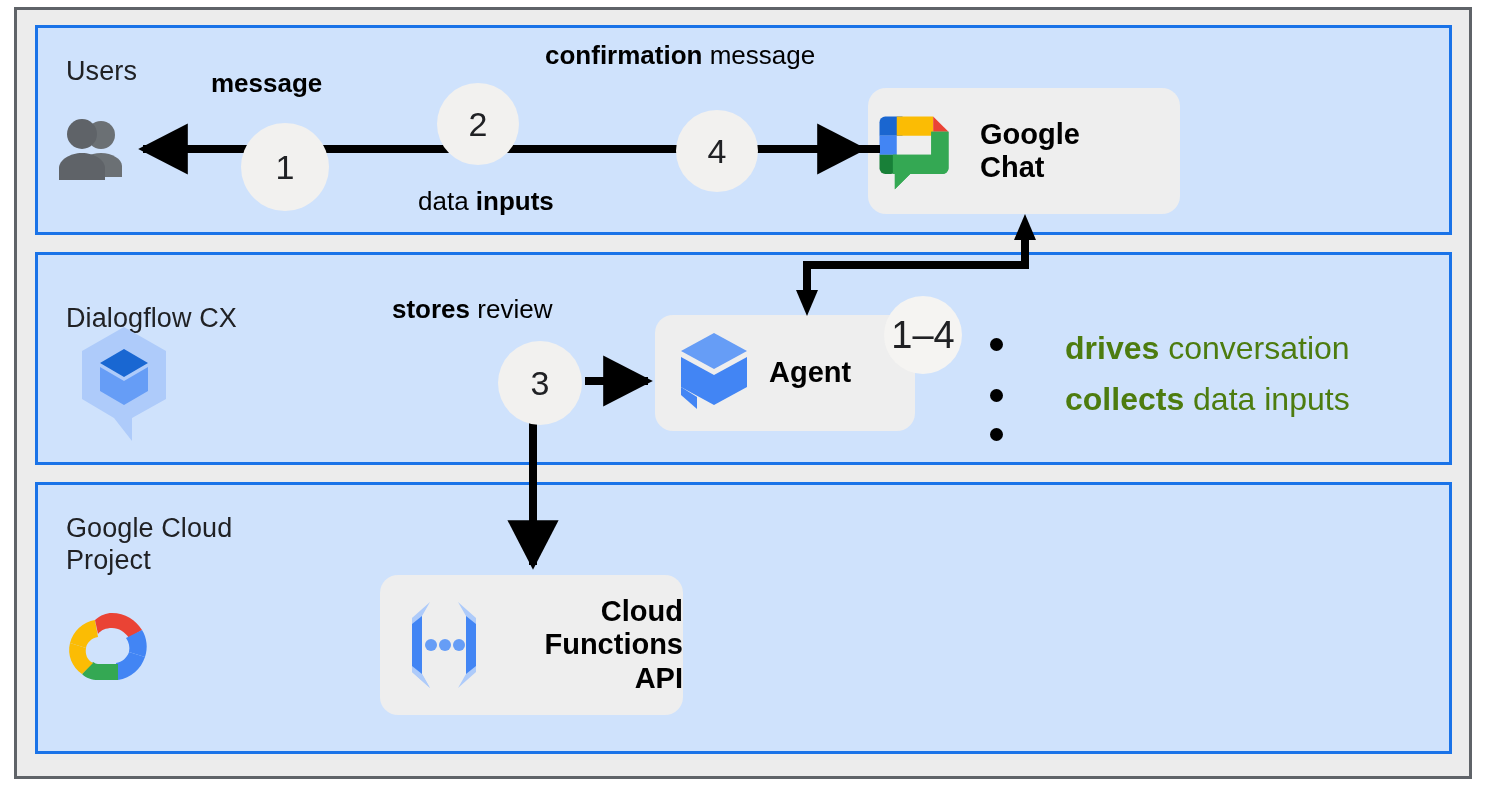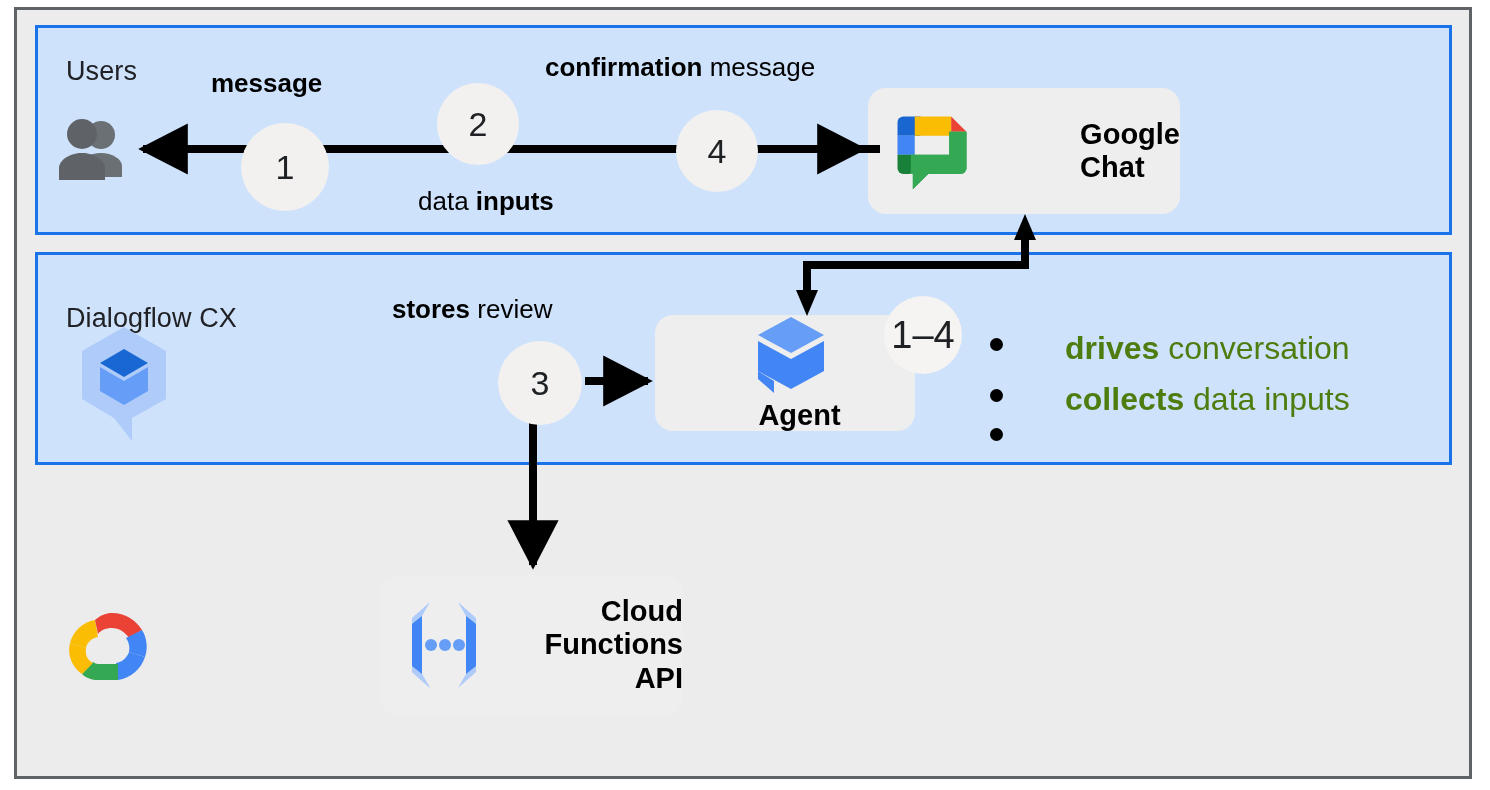--- a/index.html
+++ b/index.html
@@ -139,62 +139,62 @@
 
   <div style="position:absolute;left:58px;top:118px;z-index:5;">
     <svg class="icon" width="74" height="62" viewBox="0 0 74 62">
       <circle cx="43" cy="17" r="14" fill="#6b7074"></circle>
       <path d="M43 35c-11 0-21 6-21 13v11h42V48c0-7-10-13-21-13z" fill="#6b7074"></path>
       <circle cx="24" cy="16" r="15" fill="#5f6368"></circle>
       <path d="M24 35c-12 0-23 7-23 15v12h46V50c0-8-11-15-23-15z" fill="#5f6368"></path>
     </svg>
   </div>
 
-  <div class="card" id="card-google-chat" style="left:868px;top:88px;width:312px;height:126px;padding-left:18px;justify-content:space-between;">
+  <div class="card" id="card-google-chat" style="left:868px;top:88px;width:312px;height:126px;">
     <div style="flex:none;">
       <svg class="icon" width="92" height="92" viewBox="0 0 48 48">
         <path d="M6 9a3 3 0 0 1 3-3h9v10H6z" fill="#1a66d0"></path>
         <path d="M6 16h9v10H6z" fill="#4285f4"></path>
         <path d="M6 26h9v7a3 3 0 0 1-3 3H9a3 3 0 0 1-3-3z" fill="#188038"></path>
         <path d="M15 6h19v10H15z" fill="#fbbc04"></path>
         <path d="M34 6l8 8h-8z" fill="#ea4335"></path>
         <path d="M42 14v19a3 3 0 0 1-3 3H22l-8 8v-8h-1V26h20V14z" fill="#34a853"></path>
         <path d="M42 14v19a3 3 0 0 1-3 3H22l-8 8v-8h-1V26h20V14z" fill="#34a853"></path>
       </svg>
     </div>
     <div class="card-label" style="margin-left:20px;">Google
 Chat</div>
   </div>
 
   <div class="edge-label" id="lbl-message" style="left:211px;top:68px;">
     <b>message</b>
   </div>
 
-  <div class="edge-label" id="lbl-confirmation" style="left:545px;top:52px;">
+  <div class="edge-label" id="lbl-confirmation" style="left:545px;top:40px;">
     <b>confirmation</b><span> message</span>
   </div>
 
   <div class="edge-label" id="lbl-data-inputs" style="left:418px;top:186px;">
     <span>data </span><b>inputs</b>
   </div>
 
   <div class="panel" id="panel-dialogflow">
     <div class="panel-title" id="title-dialogflow">Dialogflow CX</div>
   </div>
 
   <div style="position:absolute;left:78px;top:325px;z-index:5;">
     <svg class="icon" width="92" height="118" viewBox="0 0 92 118">
       <path d="M46 2 88 26v48L54 93v23L36 93 4 74V26z" fill="#aecbfa"></path>
       <path d="M46 24 70 38 46 52 22 38z" fill="#1967d2"></path>
       <path d="M22 42v24l24 14V56z" fill="#669df6"></path>
       <path d="M70 42v24L46 80V56z" fill="#669df6"></path>
     </svg>
   </div>
 
-  <div class="card" id="card-agent" style="left:655px;top:315px;width:260px;height:116px;padding-left:11px;flex-direction:column;">
+  <div class="card" id="card-agent" style="left:655px;top:315px;width:260px;height:116px;padding-left:22px;">
     <div style="flex:none;">
       <svg class="icon" width="74" height="84" viewBox="0 0 74 84">
         <path d="M37 2 70 20 37 38 4 20z" fill="#669df6"></path>
         <path d="M4 26v30l33 18V44z" fill="#4285f4"></path>
         <path d="M4 56v8l16 14V66z" fill="#4285f4"></path>
         <path d="M70 26v30L37 74V44z" fill="#4285f4"></path>
       </svg>
     </div>
     <div class="card-label" style="margin-left:18px;">Agent</div>
   </div>
@@ -210,20 +210,24 @@
     </div>
     <div class="bullet-row">
       <span class="bullet-dot"></span>
       <span class="bullet-text"><b>collects</b><span> data inputs</span></span>
     </div>
     <div class="bullet-row">
       <span class="bullet-dot"></span>
     </div>
   </div>
 
+  <div class="panel" id="panel-gcp">
+    <div class="panel-title" id="title-gcp">Google Cloud
+Project</div>
+  </div>
 
   <div style="position:absolute;left:64px;top:607px;z-index:5;">
     <svg class="icon" width="96" height="78" viewBox="0 0 96 78">
       <path d="M48 6c13 0 24 7 30 17l-13 8c-4-6-10-10-17-10z" fill="#ea4335"></path>
       <path d="M78 23c5 8 6 18 3 27l-16-5c1-5 0-10-3-14z" fill="#4285f4"></path>
       <path d="M81 50c-4 12-14 21-27 23l-2-17c6-1 11-5 13-11z" fill="#4285f4"></path>
       <path d="M54 73H34c-6 0-12-2-16-6l11-12c2 1 3 2 5 2h20z" fill="#34a853"></path>
       <path d="M18 67C8 60 3 48 6 36l16 5c-1 6 1 12 7 15z" fill="#fbbc04"></path>
       <path d="M6 36c3-12 13-21 25-23l3 17c-6 1-11 5-12 11z" fill="#fbbc04"></path>
       <path d="M31 13c6-5 11-7 17-7v15c-6 0-11 2-14 6z" fill="#ea4335"></path>

